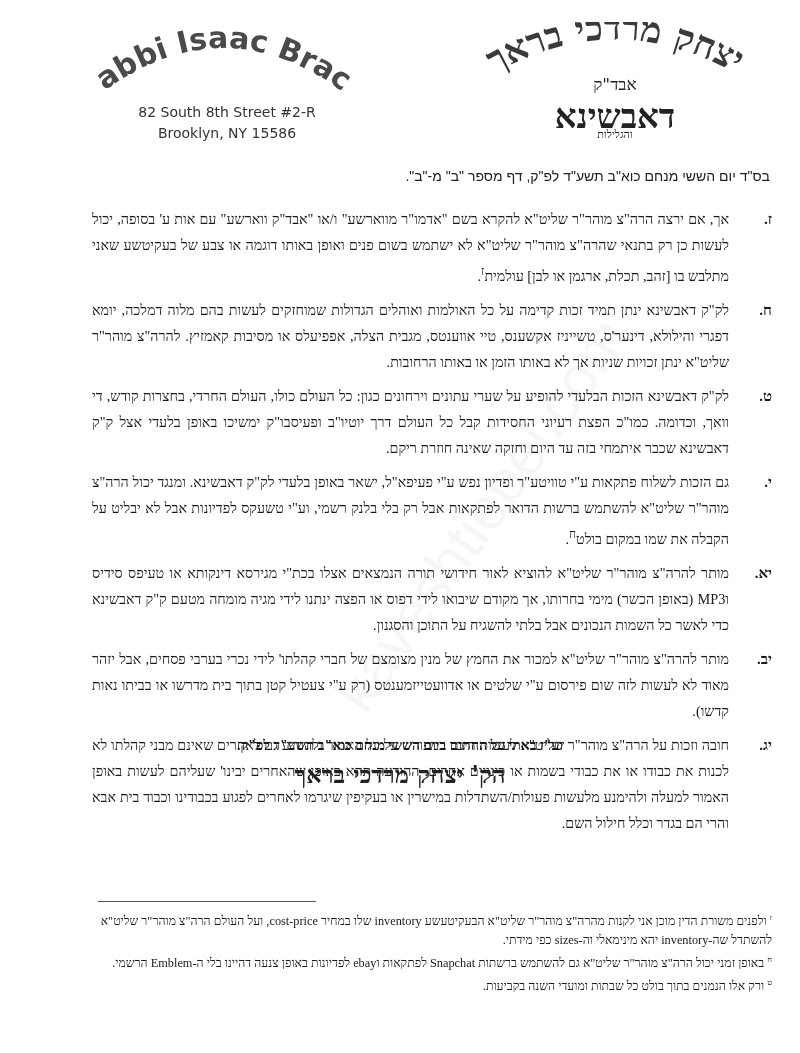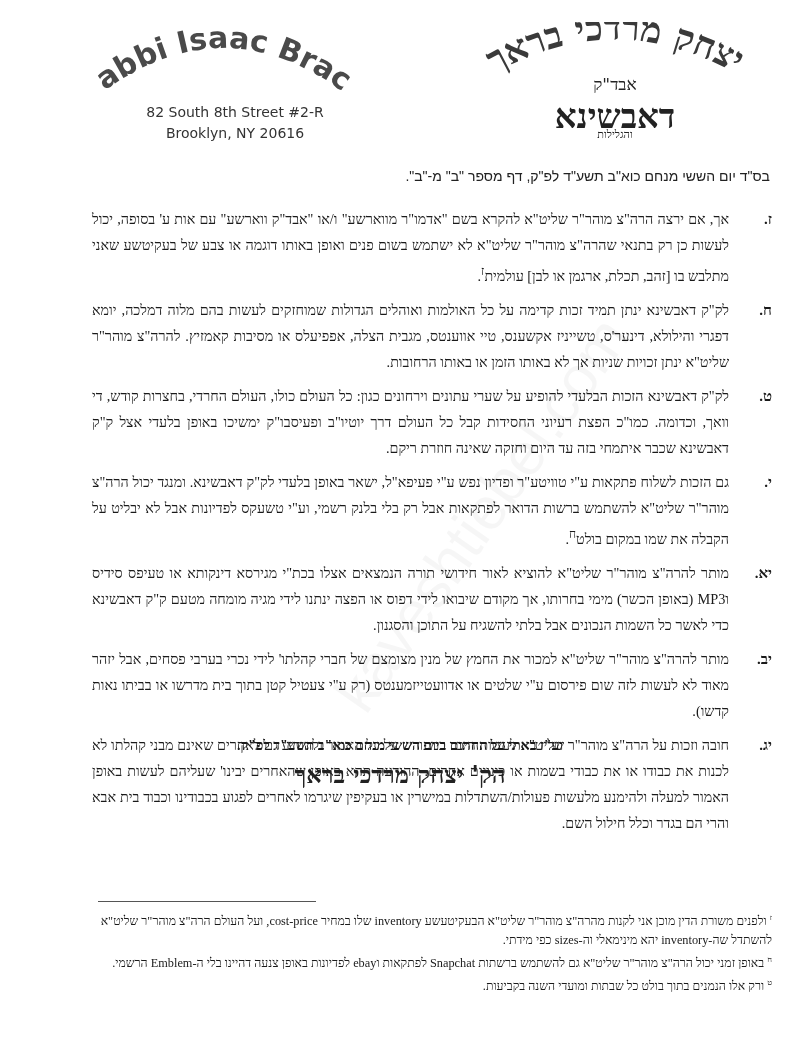--- a/index.html
+++ b/index.html
@@ -1,21 +1,21 @@
 <!DOCTYPE html>
 <html><head>
 <meta charset="utf-8">
 <style>
   html, body { margin:0; padding:0; background:#ffffff; }
   body { width:800px; height:1053px; position:relative; overflow:hidden; font-family:"Liberation Serif", serif; color:#1a1a1a; }
 
   .en-head { position:absolute; left:88px; top:22px; width:270px; height:130px; }
   .en-name { position:absolute; left:0; top:0; width:270px; height:70px; }
   .en-name svg { width:270px; height:80px; }
-  .en-addr { position:absolute; left:12px; top:80px; width:270px; text-align:center; font-family:"DejaVu Sans", sans-serif; font-size:14px; line-height:21px; color:#333; }
+  .en-addr { position:absolute; left:4px; top:80px; width:270px; text-align:center; font-family:"DejaVu Sans", sans-serif; font-size:14px; line-height:21px; color:#333; }
 
   .he-head { position:absolute; left:470px; top:22px; width:290px; height:140px; direction:rtl; }
   .he-name { position:absolute; left:0; top:0; width:290px; height:70px; }
   .he-name svg { width:290px; height:80px; }
   .he-title { position:absolute; left:0; width:290px; text-align:center; color:#222; font-family:"DejaVu Serif", serif; }
   .he-t1 { top:52px; font-size:17px; }
   .he-t2 { top:74px; font-size:34px; font-weight:bold; }
   .he-t3 { top:106px; font-size:11px; }
 
   .dateline { position:absolute; right:30px; top:168px; direction:rtl; font-family:"Liberation Sans", sans-serif; font-size:14px; color:#222; }
@@ -44,21 +44,21 @@
       <defs>
           <path id="arcEn" d="M 12 72 Q 135 -20 258 72"></path>
         </defs>
       <text font-family="DejaVu Sans, sans-serif" font-size="30" font-weight="bold" fill="#4a4a4a">
         <textPath href="#arcEn" startOffset="50%" text-anchor="middle">Rabbi Isaac Brach</textPath>
       </text>
     </svg>
   </div>
   <div class="en-addr">
     <div>82 South 8th Street #2-R</div>
-    <div>Brooklyn, NY 20616</div>
+    <div>Brooklyn, NY 15586</div>
   </div>
 </div>
 
 <div class="he-head">
   <div class="he-name">
     <svg viewBox="0 0 290 80">
       <defs>
           <path id="arcHe" d="M 10 60 Q 145 -25 280 60"></path>
         </defs>
       <text font-family="DejaVu Serif, serif" font-size="36" font-weight="bold" fill="#3a3a3a" direction="rtl">

